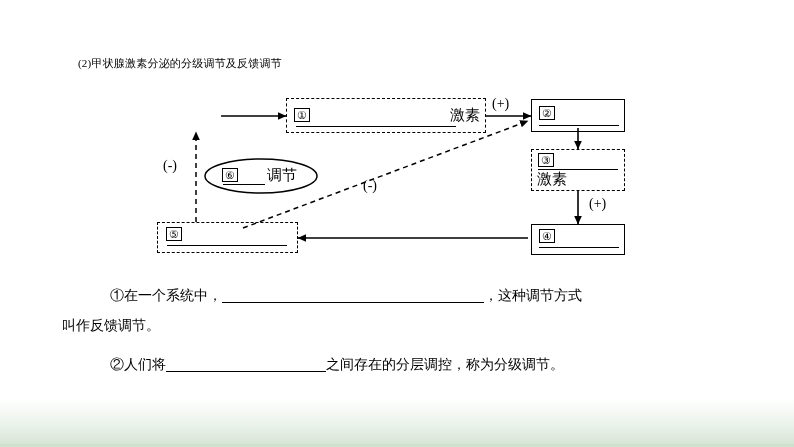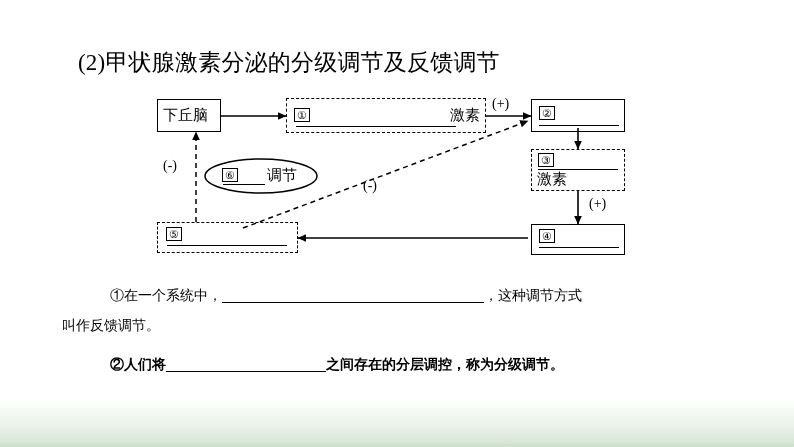--- a/index.html
+++ b/index.html
@@ -38,21 +38,21 @@
     width: 794px;
     height: 3px;
     background: #cfe0cd;
   }
 
   
   .title {
     position: absolute;
     left: 78px;
     top: 51px;
-    font-size: 23px;
+    font-size: 11px;
     line-height: 24px;
     letter-spacing: 0.2px;
     white-space: nowrap;
   }
 
   
   .diagram {
     position: absolute;
     left: 0px;
     top: 88px;
@@ -150,23 +150,20 @@
 
       <line x1="528" y1="150" x2="298" y2="150" stroke="#000" stroke-width="1.6" marker-end="url(#ah)"></line>
 
       <line x1="196" y1="134" x2="196" y2="44" stroke="#000" stroke-width="1.5" stroke-dasharray="5,4" marker-end="url(#ah)"></line>
 
       <line x1="243" y1="140" x2="528" y2="33" stroke="#000" stroke-width="1.5" stroke-dasharray="5,4" marker-end="url(#ah)"></line>
 
       <ellipse cx="261" cy="88" rx="56" ry="17" fill="none" stroke="#000" stroke-width="1.5"></ellipse>
     </svg>
 
-    <div class="dbox solid" style="left:157px; top:11px; width:64px; height:33px;">
-      <div class="boxlabel" style="left:5px; top:6px;">下丘脑</div>
-    </div>
 
     <div class="dbox dashed" style="left:286px; top:10px; width:200px; height:35px;">
       <div class="boxlabel" style="left:7px; top:8px;">
         <span class="numglyph">①</span>
       </div>
       <div class="blankline" style="left:9px; top:27px; width:160px;"></div>
       <div class="boxlabel" style="right:5px; top:7px;">激素</div>
     </div>
 
     <div class="dbox solid" style="left:531px; top:11px; width:94px; height:33px;">
@@ -212,20 +209,20 @@
   </div>
 
   <div class="qline" style="left:110px; top:283px;">
     <span>①在一个系统中，</span><span class="fillblank b1"></span><span>，这种调节方式</span>
   </div>
 
   <div class="qline" style="left:62px; top:313px;">
     <span>叫作反馈调节。</span>
   </div>
 
-  <div class="qline" style="left:110px; top:352px;font-weight:bold;">
+  <div class="qline" style="left:110px; top:352px;">
     <span>②人们将</span><span class="fillblank b2"></span><span>之间存在的分层调控，称为分级调节。</span>
   </div>
 
   <div class="bottom-band"></div>
   <div class="bottom-band-edge"></div>
 
 </div>
 
 </body></html>

